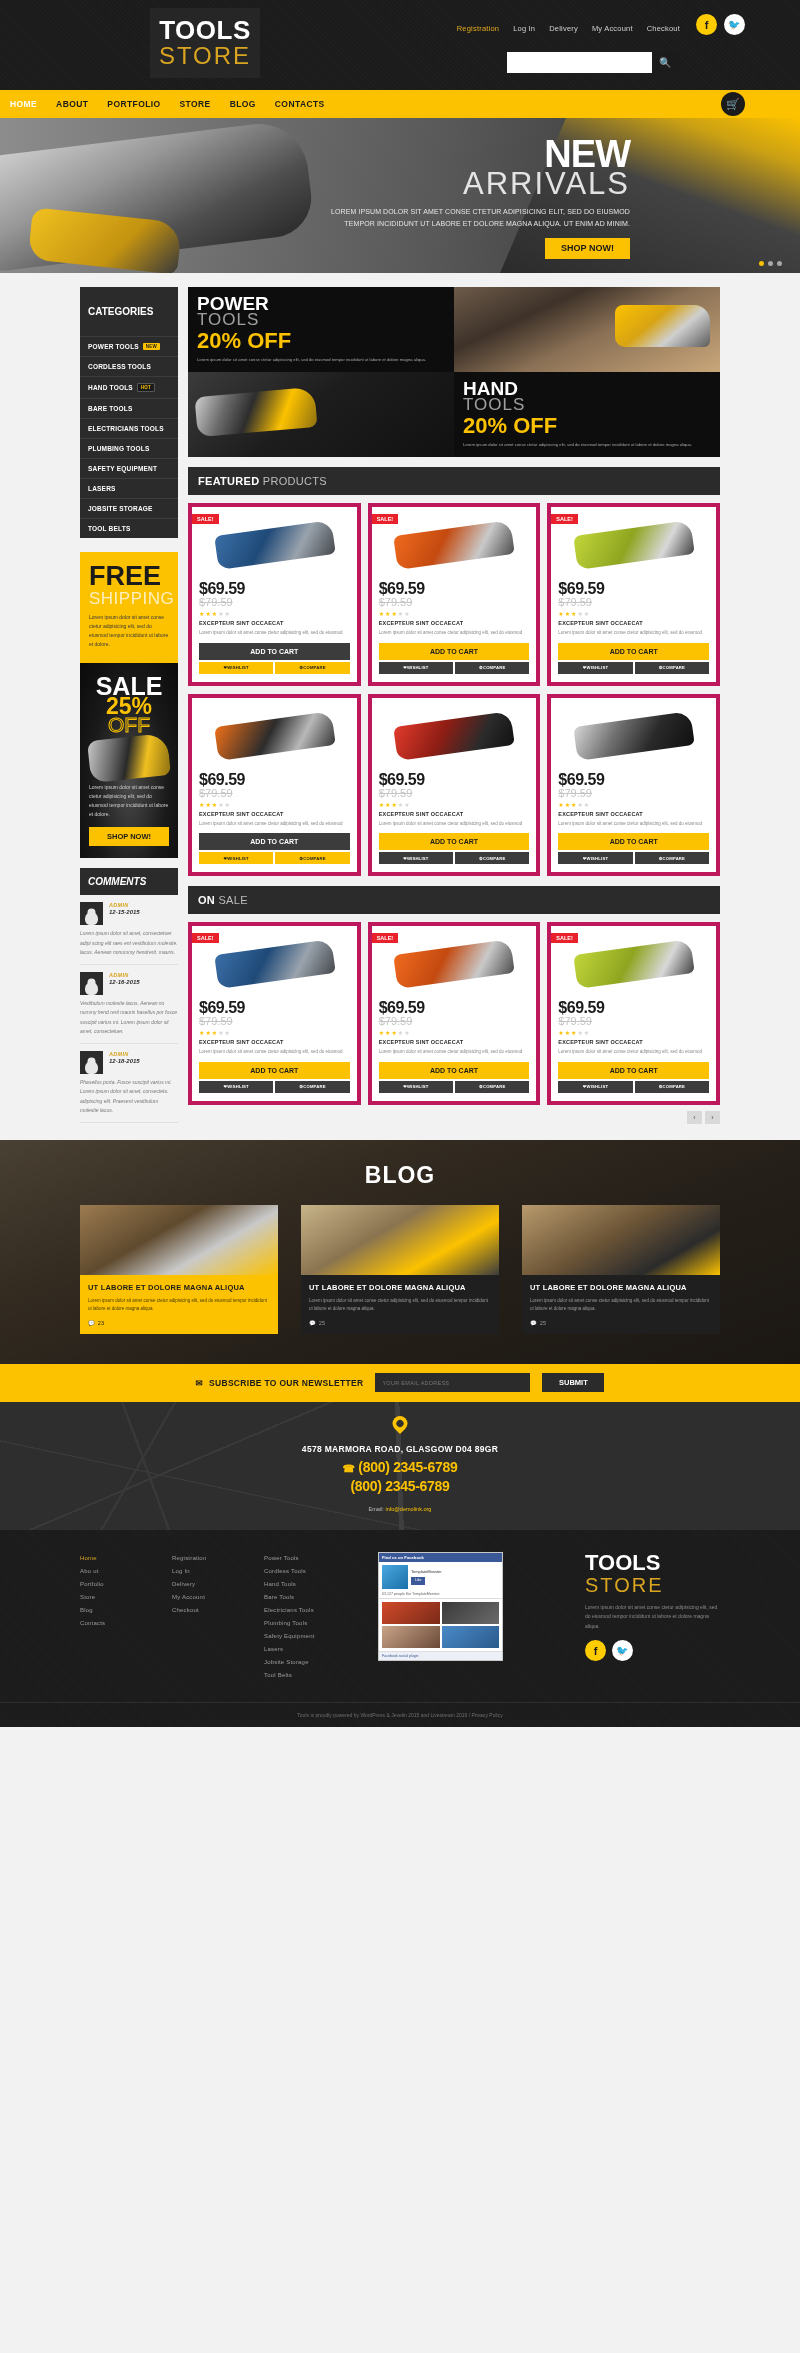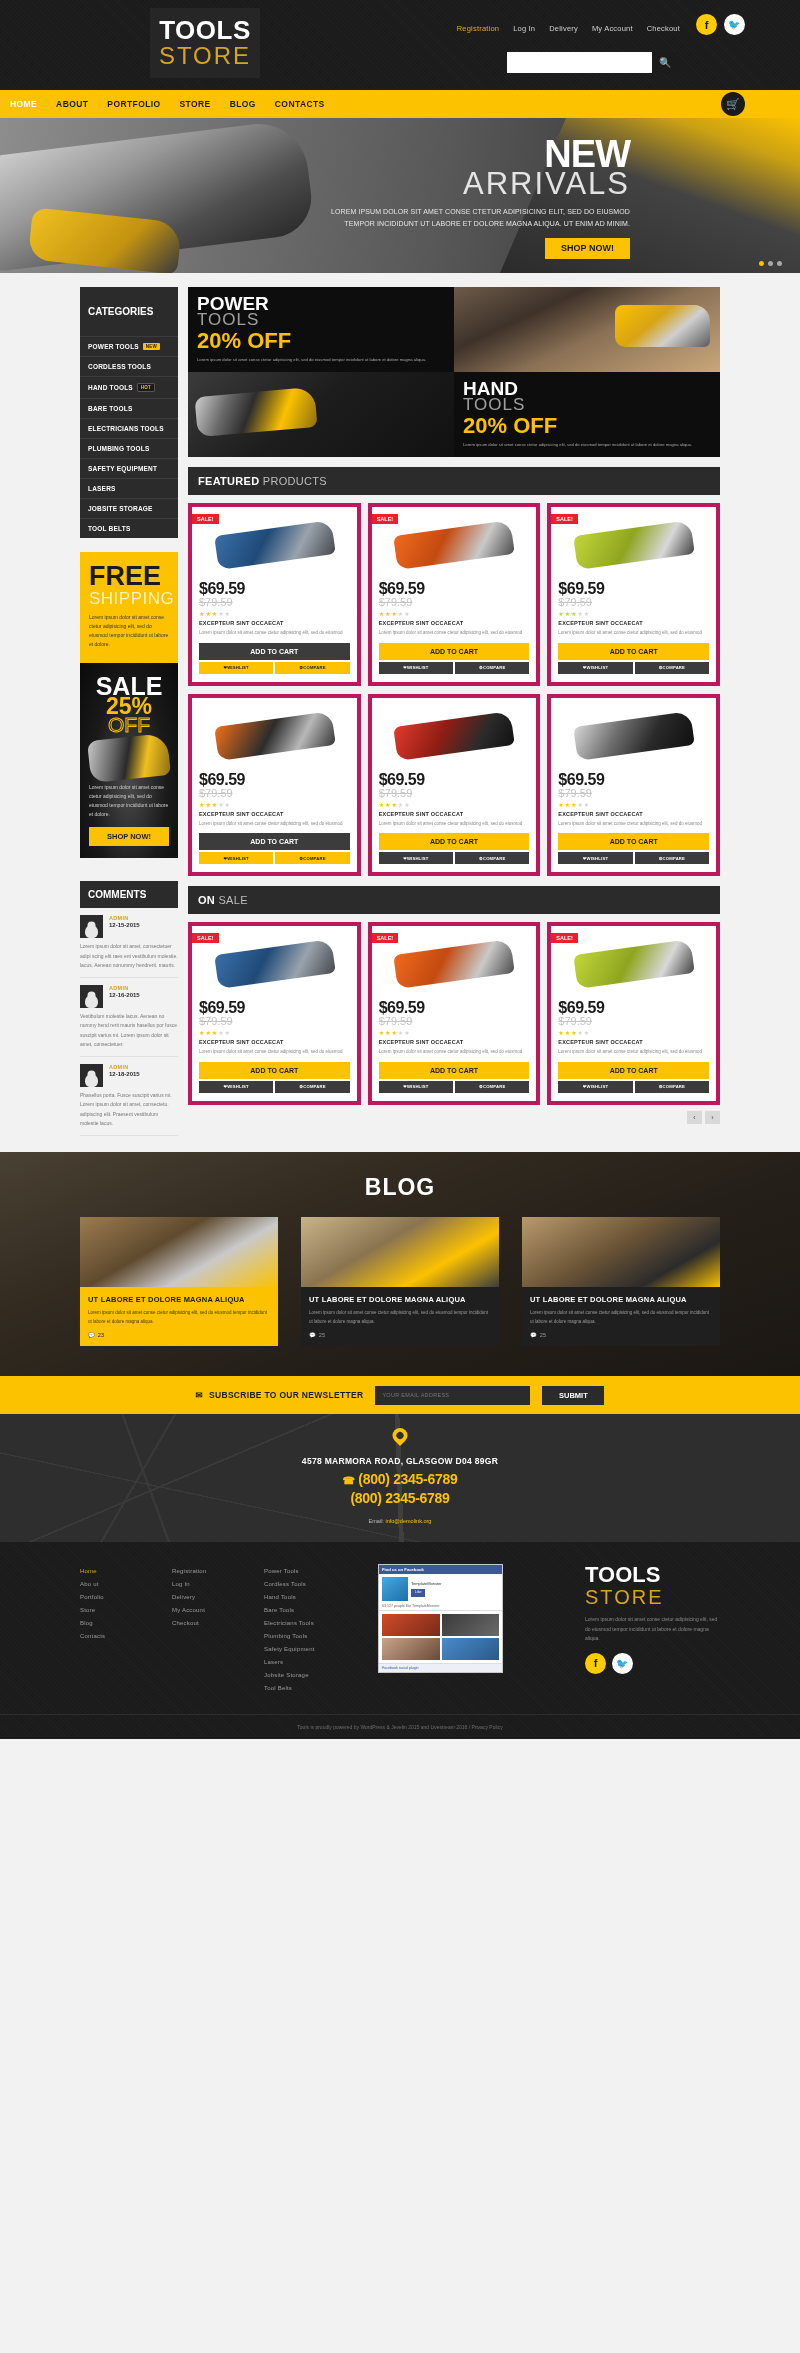--- a/index.html
+++ b/index.html
@@ -135,21 +135,21 @@
     background: linear-gradient(105deg, #c9c9c9 0%, #6a6a6a 30%, #2a2a2a 48%, #f0c020 70%, #8a6e12 100%);
     border-radius: 10px 22px 8px 16px; transform: rotate(-6deg);
   }
   .ps-p { font-size: 5px; color: #cfcfcf; line-height: 1.8; margin-top: 4px; }
   .ps-btn {
     display: block; width: 100%; height: 19px; background: #fcc200; border: none; margin-top: 8px;
     font-size: 7.5px; font-weight: bold; color: #1b1b1b; cursor: pointer;
     font-family: "Liberation Sans", sans-serif;
   }
 
-  .comments { margin-top: 23px; }
+  .comments { margin-top: 10px; font-style: italic; }
   .cm-title { background: #2b2b2b; color: #fff; font-size: 10px; font-weight: bold; padding: 8px; }
   .cm-item { padding: 7px 0 6px; border-bottom: 1px solid #e0e0e0; }
   .cm-top { display: flex; gap: 6px; }
   .avatar {
     width: 23px; height: 23px; flex: 0 0 23px; background: #2b2b2b;
     display: flex; align-items: flex-end; justify-content: center; overflow: hidden;
   }
   .avatar span {
     width: 13px; height: 13px; background: #e8e8e8; border-radius: 50% 50% 40% 40%;
     box-shadow: 0 -6px 0 -2.5px #e8e8e8;

